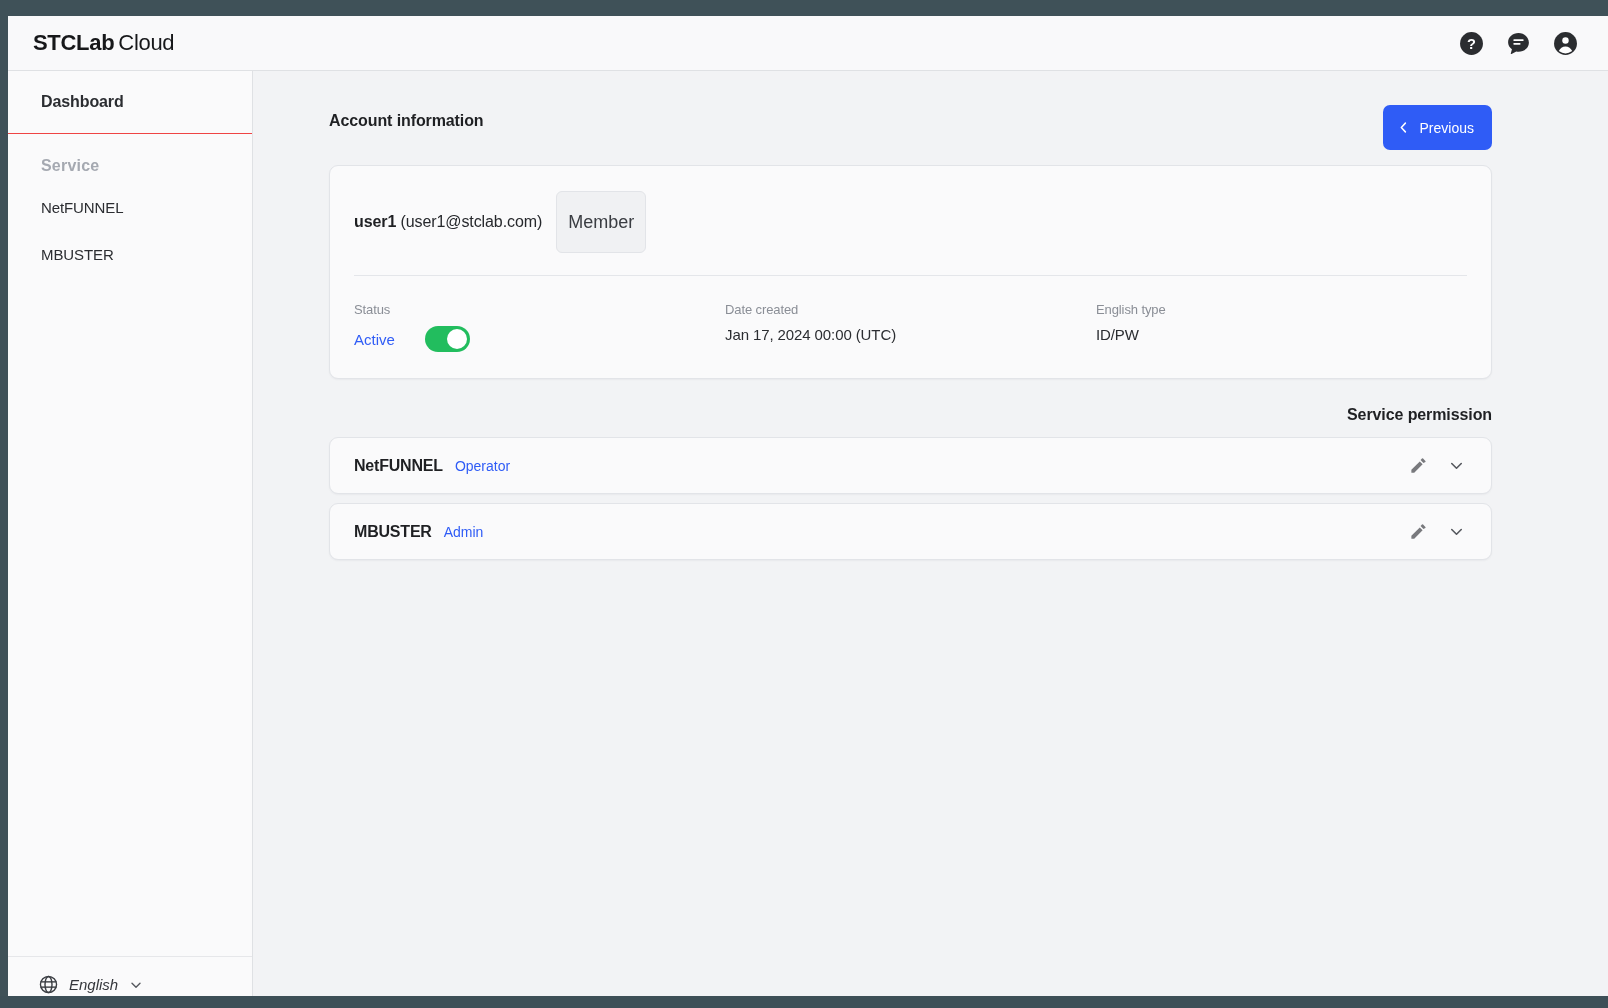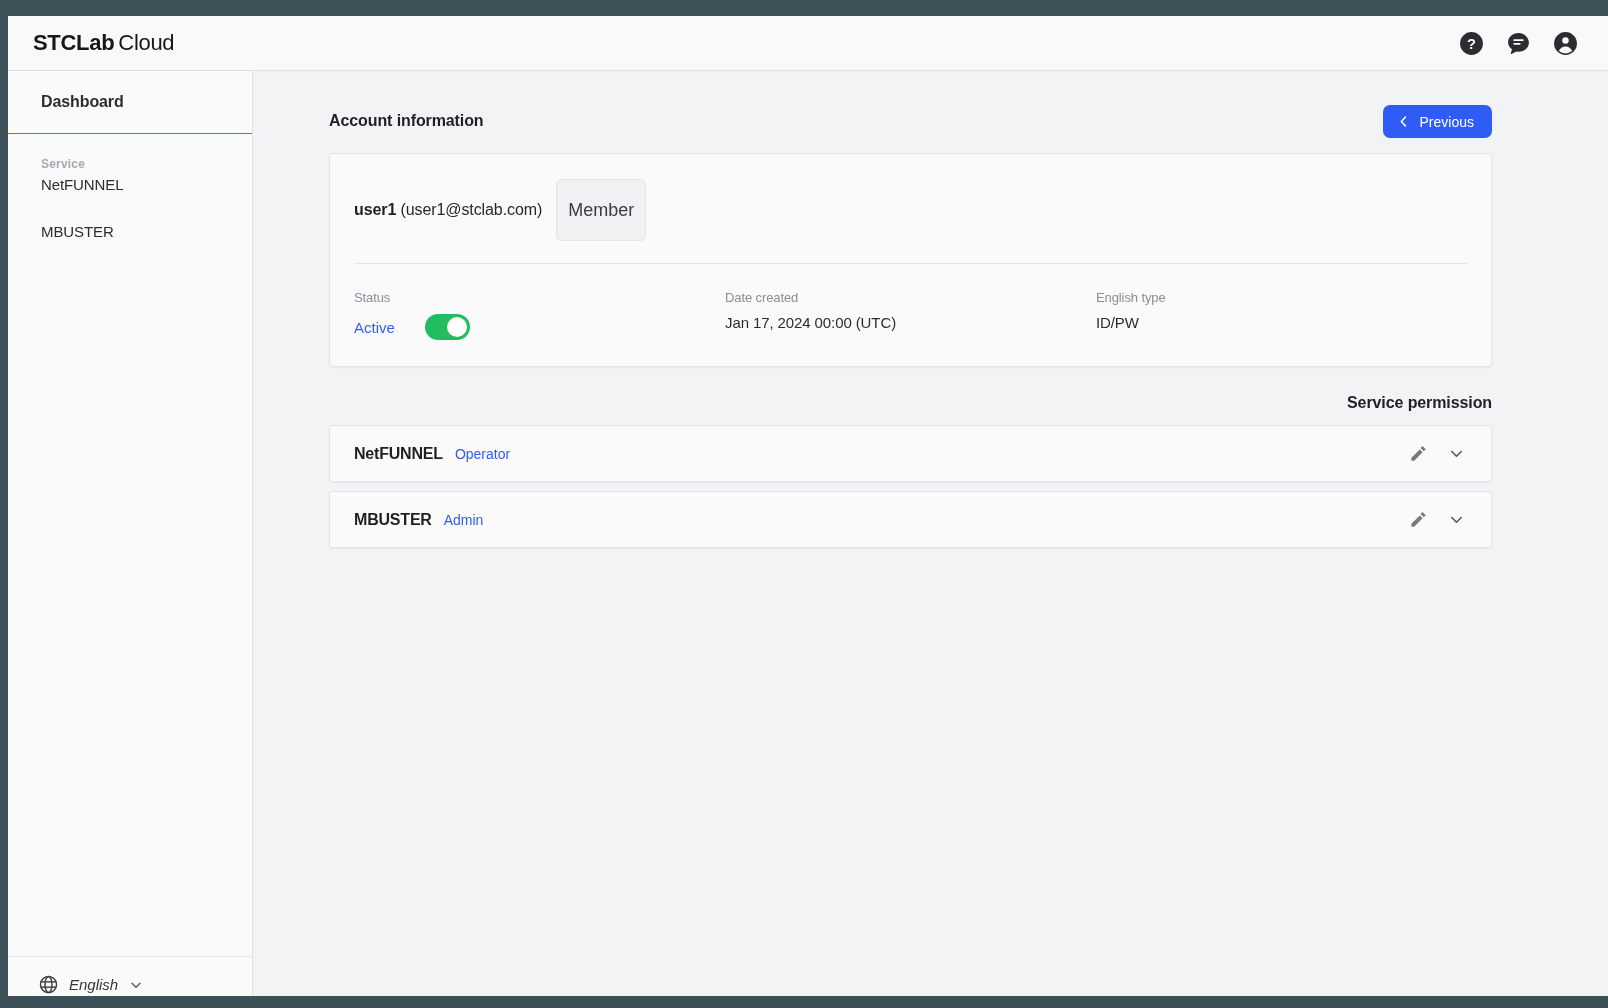--- a/index.html
+++ b/index.html
@@ -72,25 +72,25 @@
     font-size: 16px;
     font-weight: 600;
     color: #2b2d31;
     letter-spacing: -0.1px;
     cursor: pointer;
   }
   .side-section {
     padding: 23px 0 0 33px;
   }
   .side-section-label {
-    font-size: 12px;
+    font-size: 16px;
     font-weight: 700;
     color: #a5a9b1;
     letter-spacing: 0.2px;
-    margin-bottom: 5px;
+    margin-bottom: 24px;
   }
   .side-link {
     font-size: 15px;
     color: #2b2d31;
     margin-bottom: 30px;
     cursor: pointer;
     letter-spacing: -0.1px;
   }
   .side-fill { flex: 1; }
   .side-bottom {
@@ -129,35 +129,35 @@
     font-weight: 700;
     color: #1f2023;
     letter-spacing: -0.1px;
     padding-top: 7px;
   }
   .btn-prev {
     background: #2f5cf6;
     color: #ffffff;
     border: none;
     border-radius: 7px;
-    height: 33px;
+    height: 45px;
     padding: 0 18px 0 13px;
     display: inline-flex;
     align-items: center;
     gap: 9px;
     font-size: 14px;
     font-family: "Liberation Sans", sans-serif;
     font-weight: 400;
     cursor: pointer;
   }
   .btn-prev svg { width: 15px; height: 15px; display: block; }
   .card {
     background: #fafafb;
     border: 1px solid #e2e4e8;
-    border-radius: 3px;
+    border-radius: 9px;
     box-shadow: 0 1px 2px rgba(20,25,40,0.045);
   }
   .acct-card { padding: 25px 24px 26px 24px; }
   .acct-ident {
     display: flex;
     align-items: center;
     gap: 14px;
     padding: 0 0 22px 0;
   }
   .acct-name {

